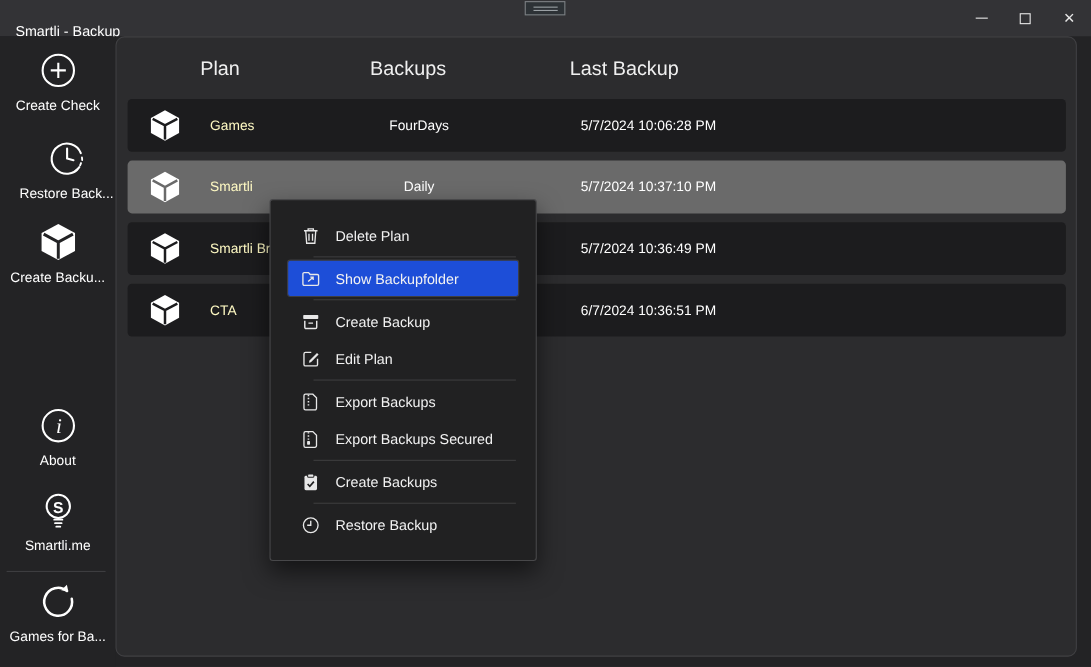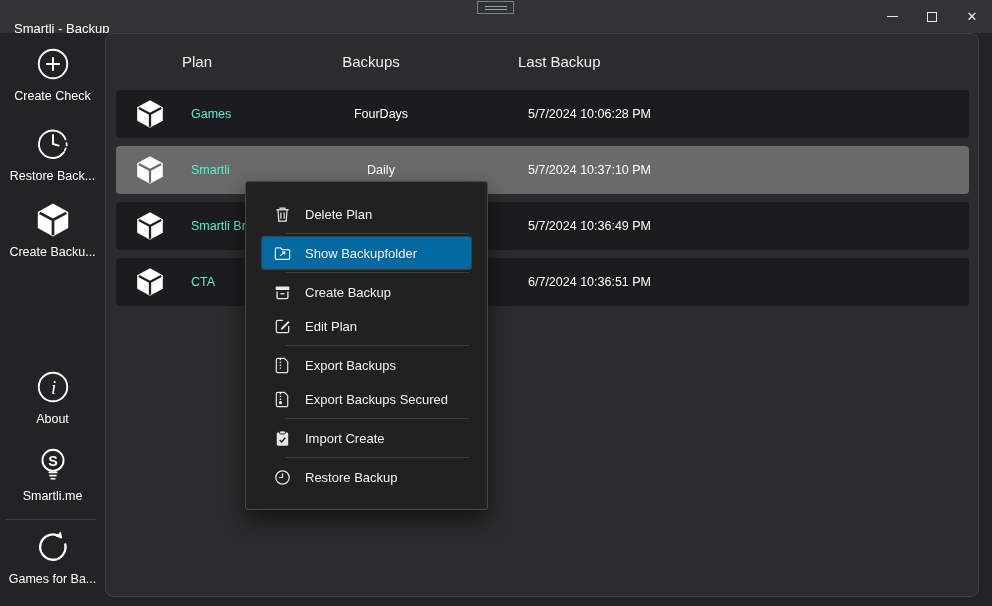--- a/index.html
+++ b/index.html
@@ -22,40 +22,40 @@
   
   .sidebar{position:absolute;left:0;top:33px;width:105px;height:573px;background:#232325;}
   .side-item{position:absolute;left:0;width:105px;display:flex;flex-direction:column;align-items:center;gap:6px;cursor:default;}
   .side-item .icn{width:38px;height:38px;display:flex;align-items:center;justify-content:center;}
   .side-item .lbl{font-size:12.5px;color:#ffffff;white-space:nowrap;}
   .side-divider{position:absolute;left:6px;top:486px;width:90px;height:1px;background:#3d3d40;}
   
   .main-panel{position:absolute;left:105px;top:33px;width:874px;height:564px;
     background:#2c2c2e;border:1px solid #404043;border-radius:8px;box-sizing:border-box;}
   .tbl-header{position:absolute;left:0;top:0;width:100%;height:56px;}
-  .tbl-header span{position:absolute;top:0;line-height:56px;font-size:15px;color:#f0f0f0;}
+  .tbl-header span{position:absolute;top:0;line-height:56px;font-size:18px;color:#f0f0f0;}
   .hdr-plan{left:76px;}
   .hdr-schedule{left:190px;width:150px;text-align:center;}
   .hdr-last{left:412px;}
   .plan-row{position:absolute;left:10px;width:853px;height:48px;background:#1c1c1e;border-radius:4px;cursor:default;}
   .plan-row.selected{background:#6a6a6a;}
   .plan-row .cube{position:absolute;left:18px;top:8px;width:32px;height:32px;}
-  .plan-row .c-plan{position:absolute;left:75px;top:0;line-height:48px;font-size:12.5px;color:#5eead4;white-space:nowrap;}
+  .plan-row .c-plan{position:absolute;left:75px;top:0;line-height:48px;font-size:12.5px;color:#fef9c3;white-space:nowrap;}
   .plan-row .c-schedule{position:absolute;left:190px;width:150px;top:0;line-height:48px;font-size:12.5px;color:#ffffff;text-align:center;}
   .plan-row .c-last{position:absolute;left:412px;top:0;line-height:48px;font-size:12.5px;color:#ffffff;white-space:nowrap;}
   .row-0{top:56px;} .row-1{top:112px;} .row-2{top:168px;} .row-3{top:224px;}
   
   .context-menu{position:absolute;left:245px;top:181px;width:243px;background:#212122;
     border:1px solid #48484a;border-radius:3px;box-sizing:border-box;padding:15px;
     box-shadow:0 10px 22px rgba(0,0,0,0.55);}
   .menu-item{height:34px;display:flex;align-items:center;padding-left:11px;gap:13px;
     border:1px solid transparent;border-radius:3px;box-sizing:border-box;cursor:default;}
   .menu-item .m-icn{width:19px;height:19px;flex:0 0 19px;display:flex;align-items:center;justify-content:center;}
   .menu-item .m-lbl{font-size:13px;color:#f2f2f2;white-space:nowrap;}
-  .menu-item.highlighted{background:#0369a1;border-color:#3e3e41;}
+  .menu-item.highlighted{background:#1d4ed8;border-color:#3e3e41;}
   .menu-divider{height:1px;background:#3c3c3e;margin:2px 3px 2px 24px;}
   svg{display:block;}
 </style>
 </head>
 <body>
 
 <div class="titlebar">
   <span class="title">Smartli - Backup</span>
   <div class="drag-pill">
     <span class="pill-line"></span>
@@ -79,21 +79,21 @@
   <div class="side-item" style="top:12px;">
     <span class="icn">
       <svg width="38" height="38" viewBox="0 0 36 36" fill="none" stroke="#ffffff" stroke-width="1.8">
         <circle cx="18" cy="18" r="13.5"></circle>
           <path d="M18 11.5v13M11.5 18h13"></path>
       </svg>
     </span>
     <span class="lbl">Create Check</span>
   </div>
 
-  <div class="side-item" style="top:92px;">
+  <div class="side-item" style="top:92px;padding-left:8px;">
     <span class="icn">
       <svg width="38" height="38" viewBox="0 0 36 36" fill="none" stroke="#ffffff" stroke-width="1.8">
         <path d="M28.5 25.5 A13 13 0 1 1 29.8 13.5" stroke-linecap="round"></path>
         <path d="M30.8 17.2l.2 2.2M30 22l-.8 2M26.5 27.6l-1.6 1.5" stroke-width="1.6" stroke-linecap="round"></path>
         <path d="M18 9.5V18l5.5 1.5" stroke-linecap="round"></path>
       </svg>
     </span>
     <span class="lbl">Restore Back...</span>
   </div>
 
@@ -272,21 +272,21 @@
   <div class="menu-divider"></div>
 
   <div class="menu-item">
     <span class="m-icn">
       <svg width="19" height="19" viewBox="0 0 20 20">
         <rect x="4" y="3.6" width="12" height="13.9" rx="1.4" fill="#e8e8e8"></rect>
         <rect x="7" y="2" width="6" height="3.2" rx="1" fill="#e8e8e8" stroke="#212122" stroke-width="1"></rect>
         <path d="M7 11.6l2.1 2.1 3.9-4.4" stroke="#212122" stroke-width="1.6" fill="none"></path>
       </svg>
     </span>
-    <span class="m-lbl">Import Create</span>
+    <span class="m-lbl">Create Backups</span>
   </div>
 
   <div class="menu-divider"></div>
 
   <div class="menu-item">
     <span class="m-icn">
       <svg width="19" height="19" viewBox="0 0 20 20" fill="none" stroke="#e8e8e8" stroke-width="1.3">
         <circle cx="10" cy="10" r="7"></circle>
         <path d="M10 5.8V10H6.6"></path>
       </svg>

